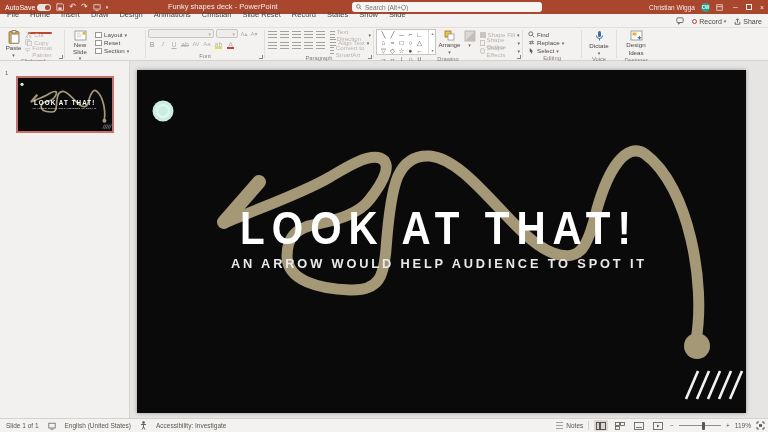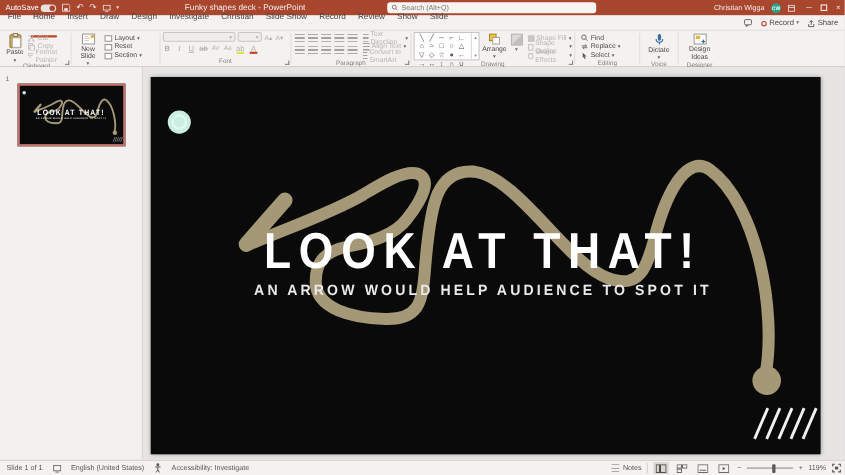--- a/index.html
+++ b/index.html
@@ -161,25 +161,25 @@
     </div>
   </div>
 
   <div class="tabrow">
     <div class="tabs">
       <span class="tab">File</span>
       <span class="tab active">Home</span>
       <span class="tab">Insert</span>
       <span class="tab">Draw</span>
       <span class="tab">Design</span>
-      <span class="tab">Investigate</span>
+      <span class="tab">Animations</span>
       <span class="tab">Christian</span>
-      <span class="tab">Slide Show</span>
+      <span class="tab">Slide Reset</span>
       <span class="tab">Record</span>
-      <span class="tab">Review</span>
+      <span class="tab">States</span>
       <span class="tab">Show</span>
       <span class="tab">Slide</span>
     </div>
     <div class="tabrow-right">
       <svg class="icon-svg" width="8" height="8" viewBox="0 0 10 10">
         <rect x="1" y="1" width="8" height="6" rx="1.5" fill="none" stroke="#5a5651" stroke-width="1"></rect>
         <path d="M3,7 L3,9 L5.5,7" fill="none" stroke="#5a5651" stroke-width="1"></path>
       </svg>
       <span class="pill-btn">
         <span class="rec-dot"></span>

